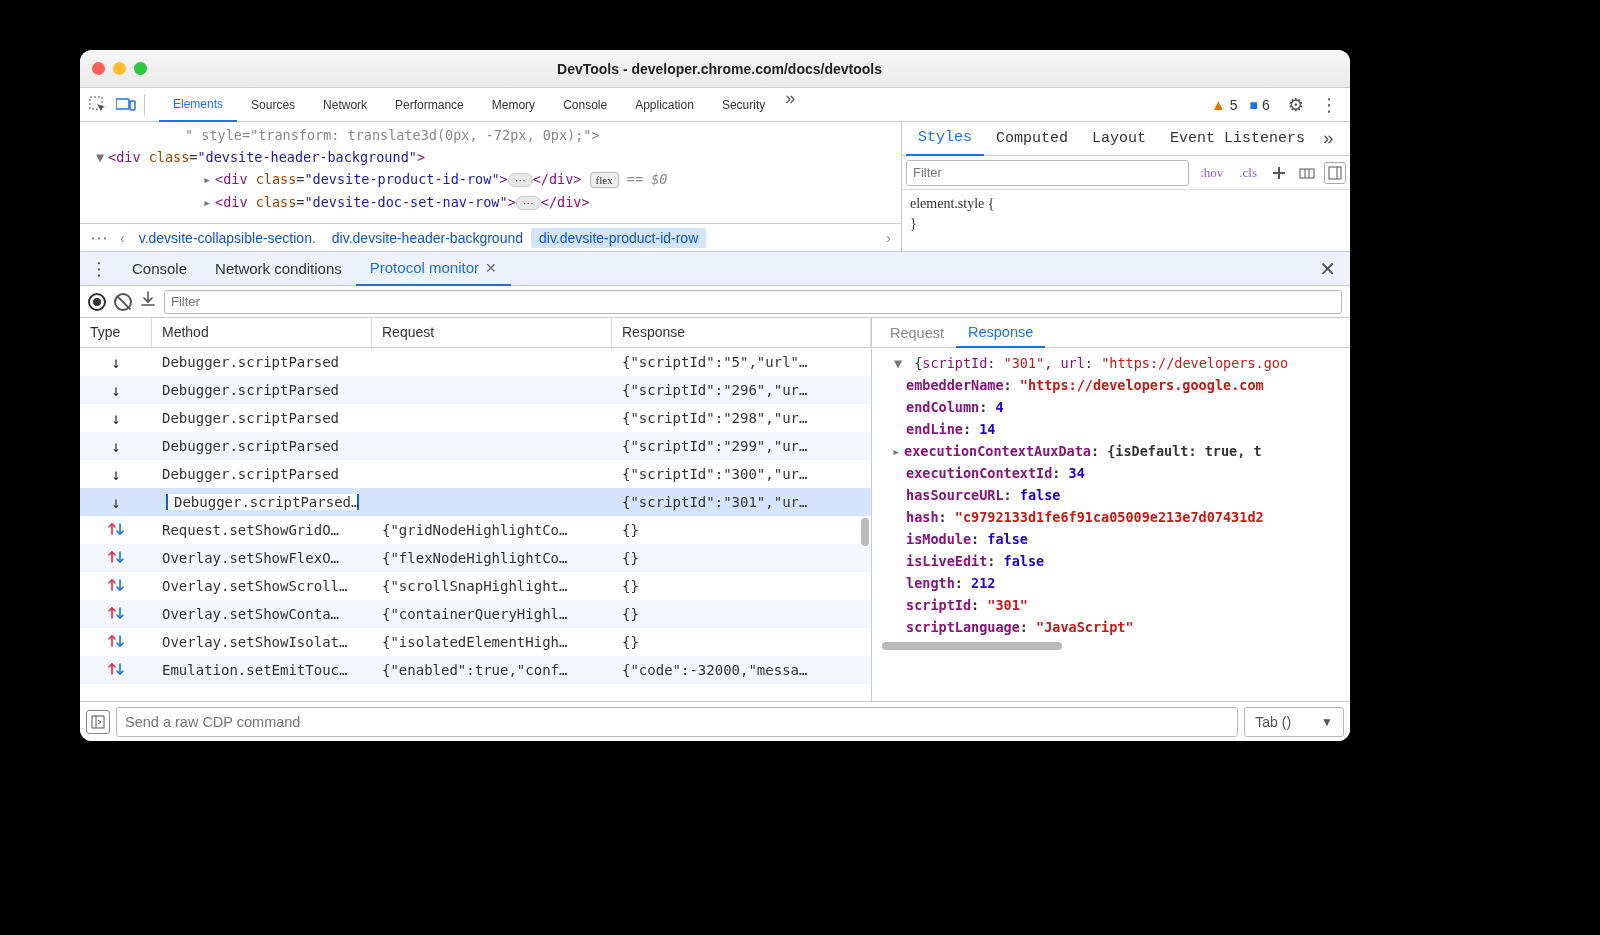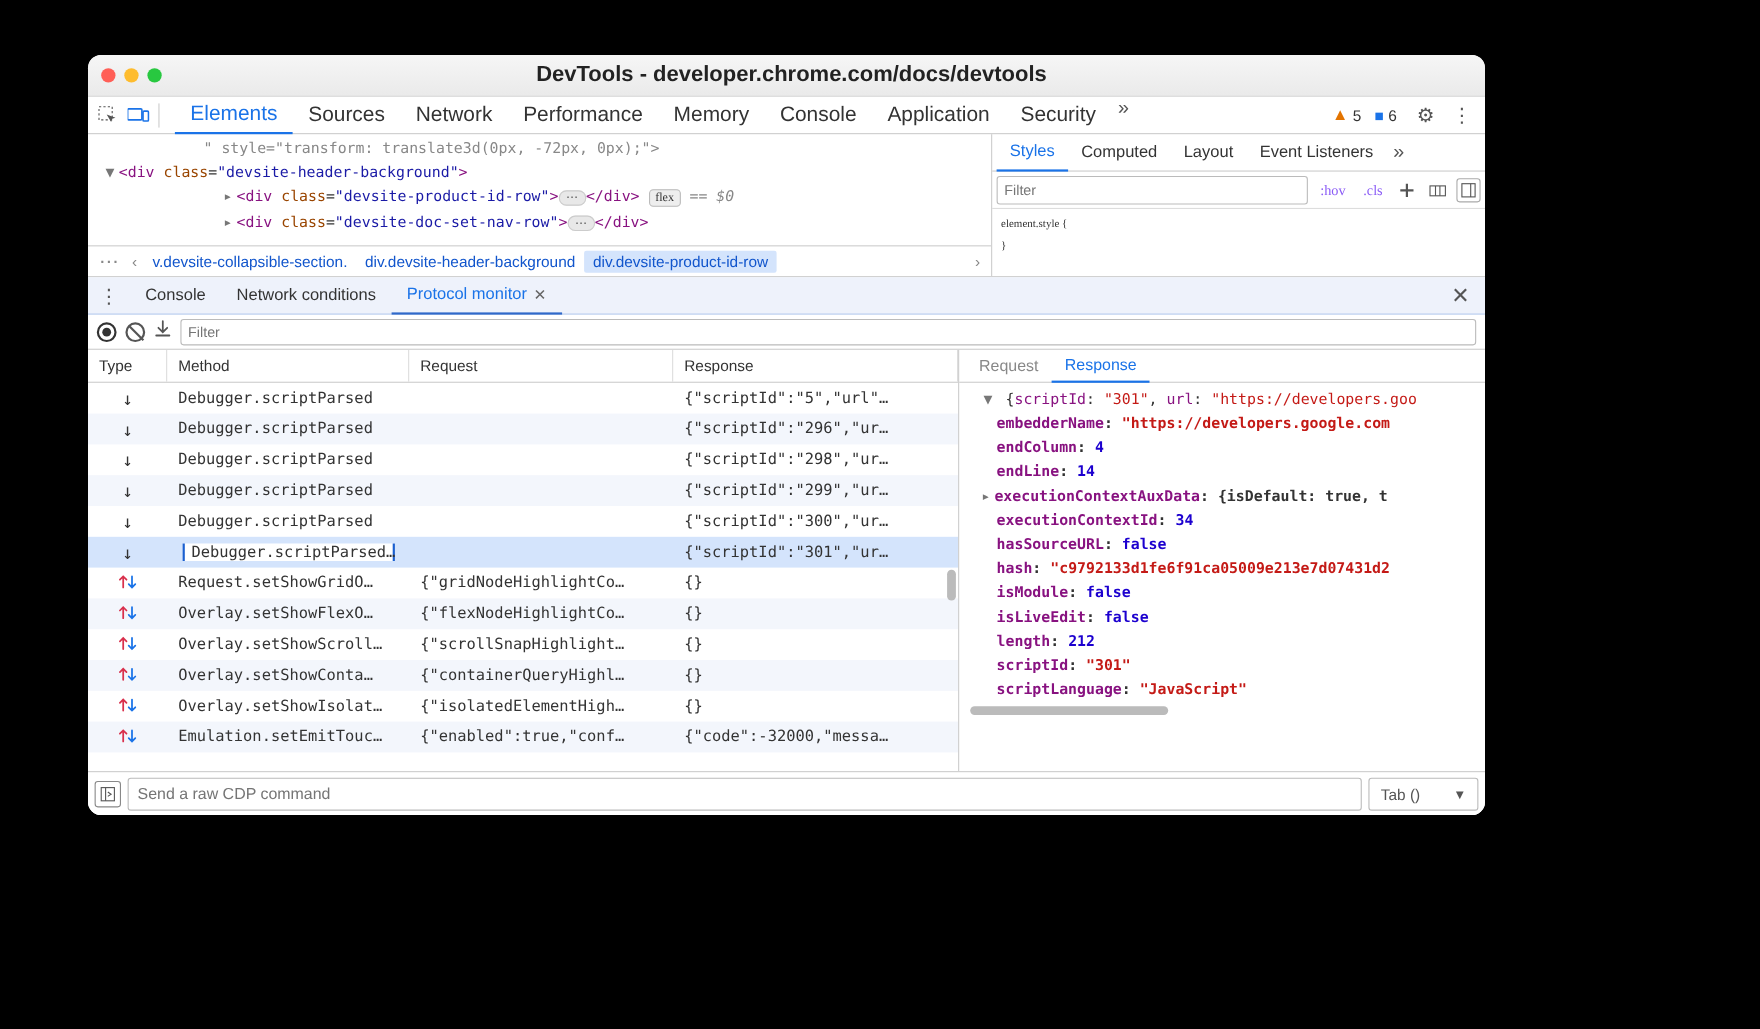--- a/index.html
+++ b/index.html
@@ -32,37 +32,37 @@
     display: flex;
     align-items: center;
     padding: 0 12px;
     flex: none;
   }
   .traffic { display: flex; gap: 8px; margin-right: 14px; }
   .traffic span { width: 13px; height: 13px; border-radius: 50%; display:block; }
   .tl-red { background:#ff5f57; }
   .tl-yel { background:#febc2e; }
   .tl-grn { background:#28c840; }
-  .titlebar .title { flex:1; text-align:center; font-weight:600; font-size:20px; color:#222; }
+  .titlebar .title { flex:1; text-align:center; font-weight:600; font-size:14px; color:#222; }
 
   
   .toolbar {
     height: 34px;
     border-bottom: 1px solid #ccc;
     display:flex;
     align-items:center;
     padding: 0 6px;
     background:#fff;
     flex:none;
     gap: 4px;
   }
   .toolbar .iconbtn { width:24px;height:24px; display:flex;align-items:center;justify-content:center; color:#555;}
   .toolbar .iconbtn.blue { color:#1a73e8; }
   .tabs-main { display:flex; align-items:stretch; height:34px; margin-left: 8px; }
-  .tabs-main .tab { padding: 0 14px; display:flex; align-items:center; font-size:19px; color:#333; cursor:pointer; }
+  .tabs-main .tab { padding: 0 14px; display:flex; align-items:center; font-size:12px; color:#333; cursor:pointer; }
   .tabs-main .tab.active { color:#1a73e8; border-bottom:2px solid #1a73e8; font-weight:500; }
   .spacer { flex:1; }
   .warnbadge { display:flex;align-items:center;gap:4px; font-size:14px; margin-right:8px;}
   .warn-tri { color:#e37400; font-size:15px;}
   .issue-sq { color:#1a73e8; font-size:14px;}
   .gear, .kebab, .overflow { color:#555; font-size:18px; padding:0 6px;}
 
   
   .upper {
     display:flex;
@@ -99,29 +99,29 @@
   }
   .crumbbar .chev { color:#888; padding:0 6px; }
   .crumbbar .crumb { padding: 2px 8px; color:#1155cc; cursor:pointer;}
   .crumbbar .crumb.sel { background:#d4e4fc; border-radius:2px;}
 
   .styles-pane {
     width: 448px;
     display:flex; flex-direction:column;
     flex:none;
   }
-  .styles-tabs { height:34px; display:flex; align-items:center; padding:0 4px; border-bottom:1px solid #ccc;}
+  .styles-tabs { height:34px; display:flex; align-items:center; padding:0 4px; border-bottom:1px solid #ccc;font-family:Liberation Mono, monospace;}
   .styles-tabs .stab { padding:0 12px; height:34px; display:flex;align-items:center; font-size:15px; color:#333; cursor:pointer;}
   .styles-tabs .stab.active { color:#1a73e8; border-bottom:2px solid #1a73e8;}
   .styles-filterrow { height:34px; display:flex; align-items:center; padding:4px 4px; gap:6px; border-bottom:1px solid #ddd;}
   .styles-filterrow input { flex:1; min-width:60px; border:1px solid #bbb; border-radius:3px; height:26px; padding:0 6px; font-size:13px;}
   .styles-filterrow .txtbtn { font-family:Menlo;font-size:13px;color:#8b5cf6;padding:0 5px; cursor:pointer; }
   .styles-filterrow .ibtn { width:22px;height:22px;display:flex;align-items:center;justify-content:center;color:#555;border:1px solid #aaa;border-radius:3px; cursor:pointer;}
   .styles-filterrow .ibtn.noborder { border:none;}
-  .styles-body { font-family:Menlo;font-size:10px;padding:4px 8px;color:#333; line-height:20px;}
+  .styles-body { font-family:Menlo;font-size:14px;padding:4px 8px;color:#333; line-height:20px;}
 
   
   .drawer-header {
     height: 34px; background:#eef2fb; border-bottom:1px solid #b7ccef;
     display:flex; align-items:center; flex:none;
   }
   .drawer-header .kebab2 { padding:0 10px;color:#555;font-size:18px;}
   .drawer-tabs { display:flex; height:34px; align-items:stretch;}
   .drawer-tabs .dtab { padding:0 14px; display:flex;align-items:center;font-size:15px;color:#333;cursor:pointer;}
   .drawer-tabs .dtab.active { color:#1a73e8; border-bottom:2px solid #3069c9;}

